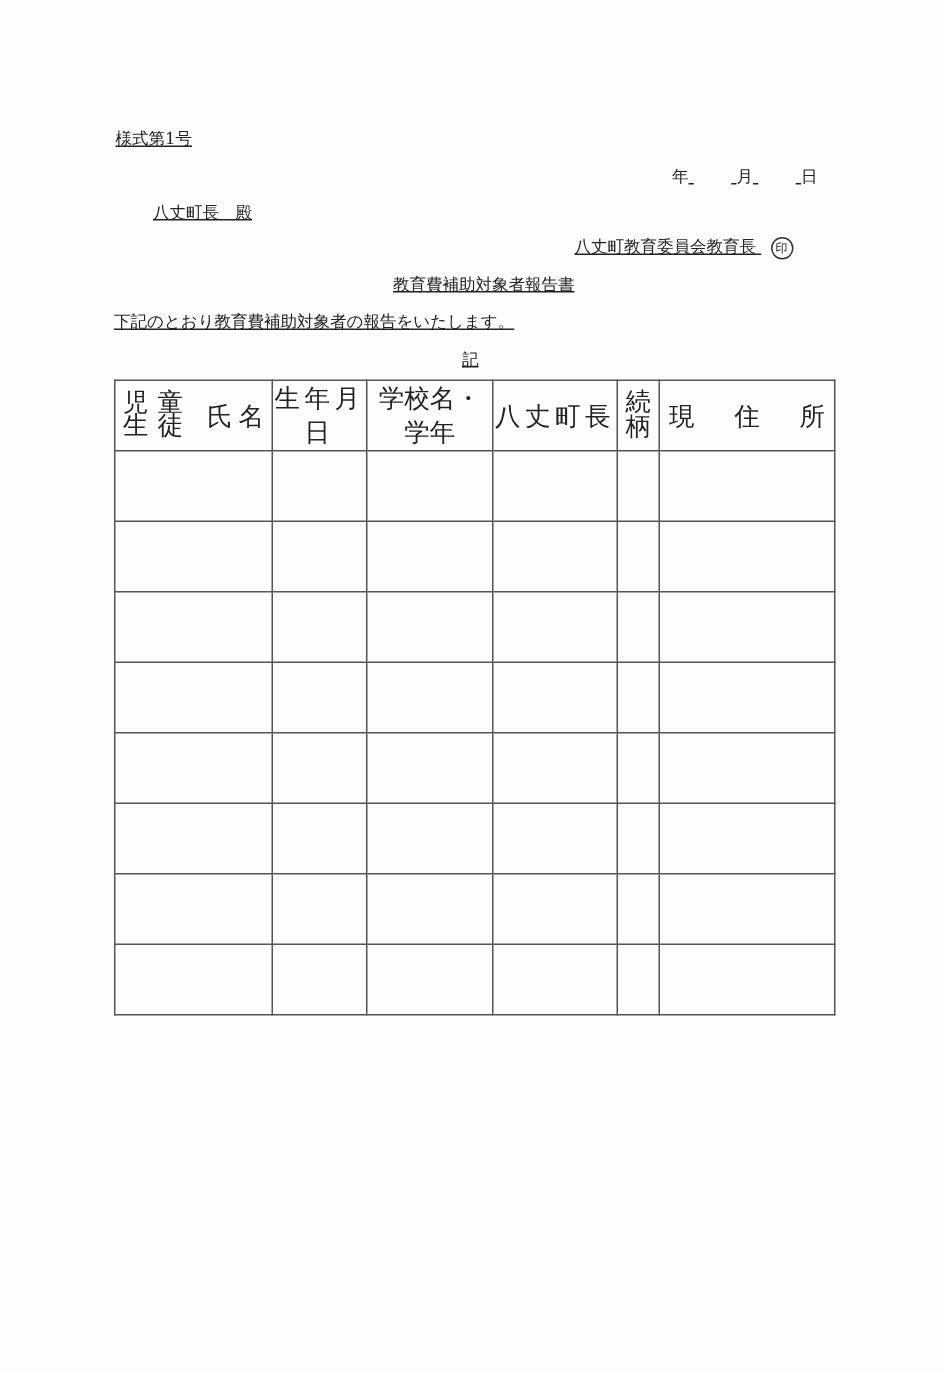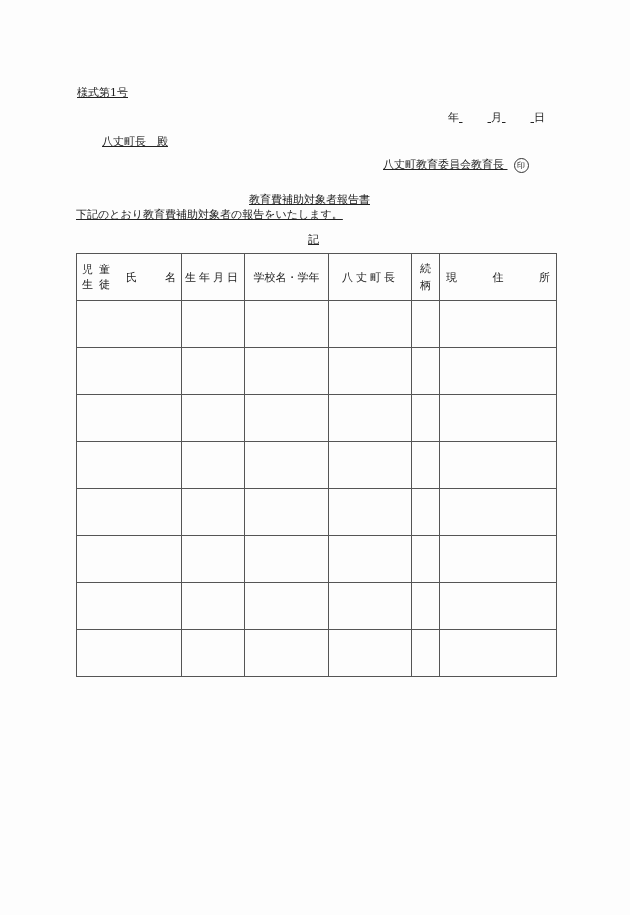--- a/index.html
+++ b/index.html
@@ -12,26 +12,26 @@
   .form-no { left: 77px; top: 85px; }
   .date { left: 448px; top: 110px; word-spacing: 0; }
   .date span { display: inline-block; }
   .addressee { left: 102px; top: 134px; text-align: center; }
   .sender { left: 383px; top: 157px; }
   .seal {
     display: inline-block; width: 13px; height: 13px; border: 1px solid #333;
     border-radius: 50%; font-size: 8px; line-height: 13px; text-align: center;
     margin-left: 6px; vertical-align: middle;
   }
-  .title { left: 249px; top: 182px; margin-top: 10px; }
+  .title { left: 262px; top: 182px; }
   .body-text { left: 76px; top: 207px; }
   .ki { left: 308px; top: 232px; }
   table {
     position: absolute; left: 76px; top: 253px; border-collapse: collapse;
-    table-layout: fixed; font-size: 11px;
+    table-layout: fixed; font-size: 17px;
   }
   td, th { border: 1.2px solid #555; padding: 0; font-weight: normal; }
   th { height: 46px; }
   td { height: 46px; }
   .hdr-name { display: flex; align-items: center; padding: 0 5px; }
   .hdr-name .kid { display: flex; flex-direction: column; line-height: 15px; letter-spacing: 6px; }
   .hdr-name .uji { margin-left: 10px; }
   .hdr-name .mei { margin-left: auto; }
   .center { text-align: center; }
   .spaced { letter-spacing: 3px; margin-left: 48px; }

